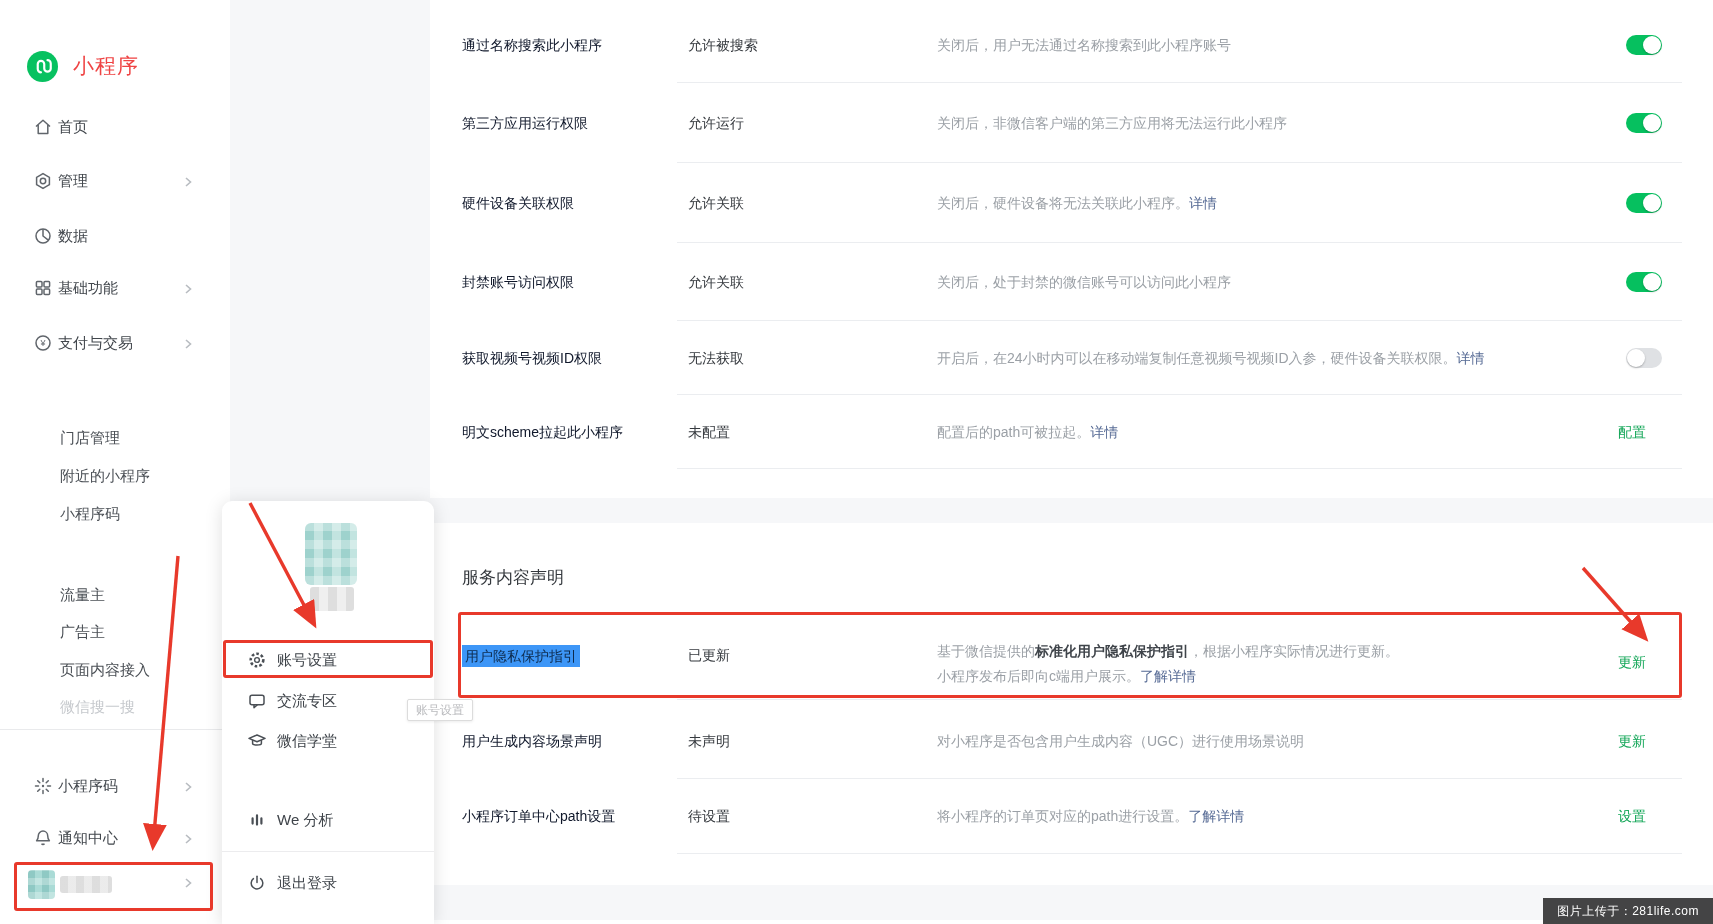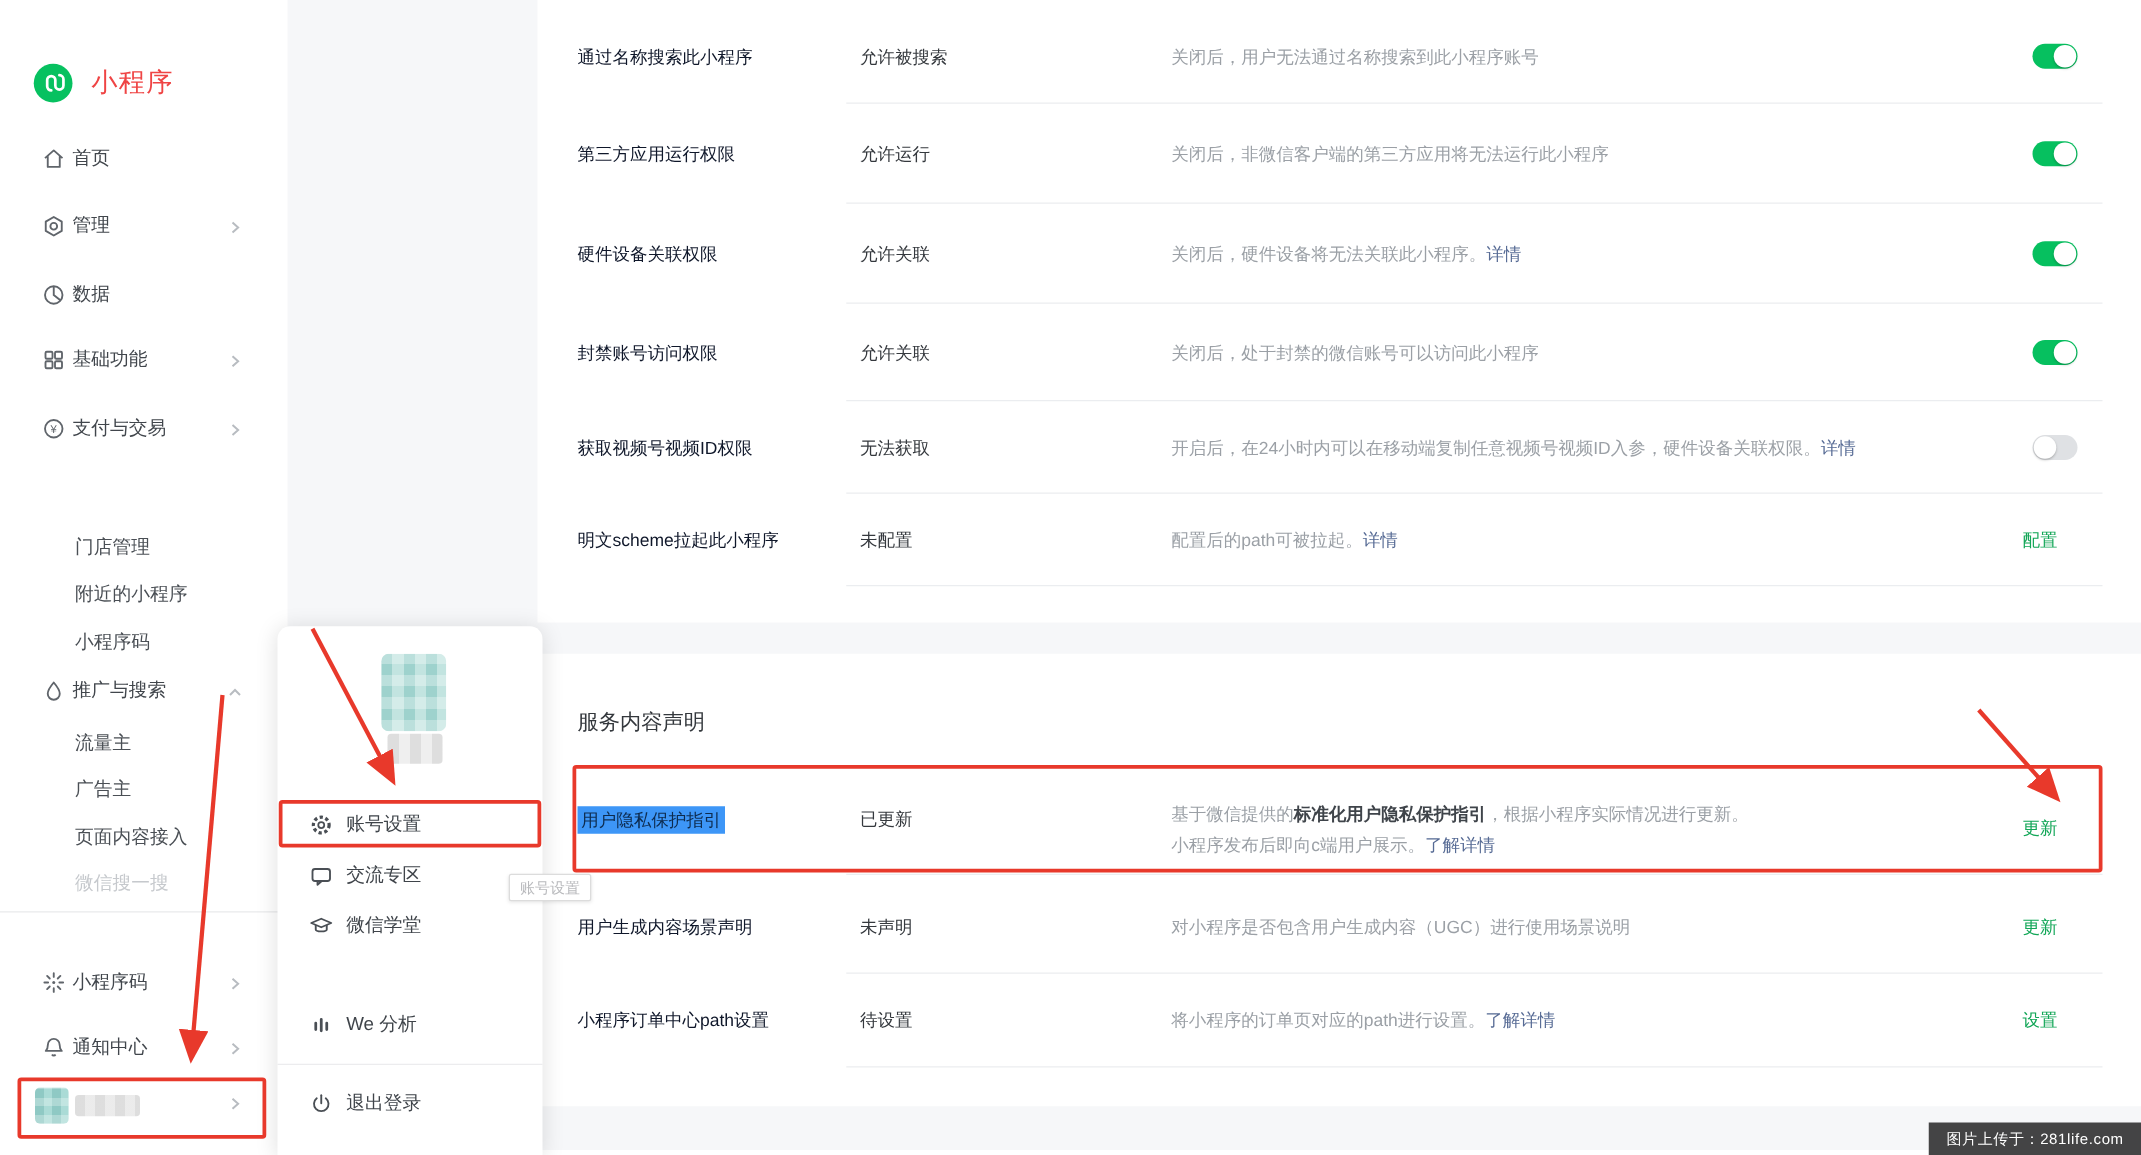--- a/index.html
+++ b/index.html
@@ -163,33 +163,20 @@
   <div class="nav-item nav-sub" style="top:423px">
     <span class="nlabel">门店管理</span>
   </div>
   <div class="nav-item nav-sub" style="top:461px">
     <span class="nlabel">附近的小程序</span>
   </div>
   <div class="nav-item nav-sub" style="top:499px">
     <span class="nlabel">小程序码</span>
   </div>
 
-  <div class="nav-item" style="top:538px">
-    <span class="nicon">
-      <svg viewBox="0 0 20 20" width="20" height="20" fill="none" stroke="#60656b" stroke-width="1.5" stroke-linejoin="round">
-          <path d="M10 3 C10 3 5.2 8.6 5.2 12 a4.8 4.8 0 0 0 9.6 0 C14.8 8.6 10 3 10 3 Z"></path>
-        </svg>
-      </span>
-    <span class="nlabel">推广与搜索</span>
-    <span class="chev">
-        <svg viewBox="0 0 12 12" width="12" height="12" fill="none" stroke="#b8bcc1" stroke-width="1.6">
-          <path d="M2 8 L6 4 L10 8"></path>
-        </svg>
-      </span>
-  </div>
 
   <div class="nav-item nav-sub" style="top:580px">
     <span class="nlabel">流量主</span>
   </div>
   <div class="nav-item nav-sub" style="top:617px">
     <span class="nlabel">广告主</span>
   </div>
   <div class="nav-item nav-sub" style="top:655px">
     <span class="nlabel">页面内容接入</span>
   </div>

